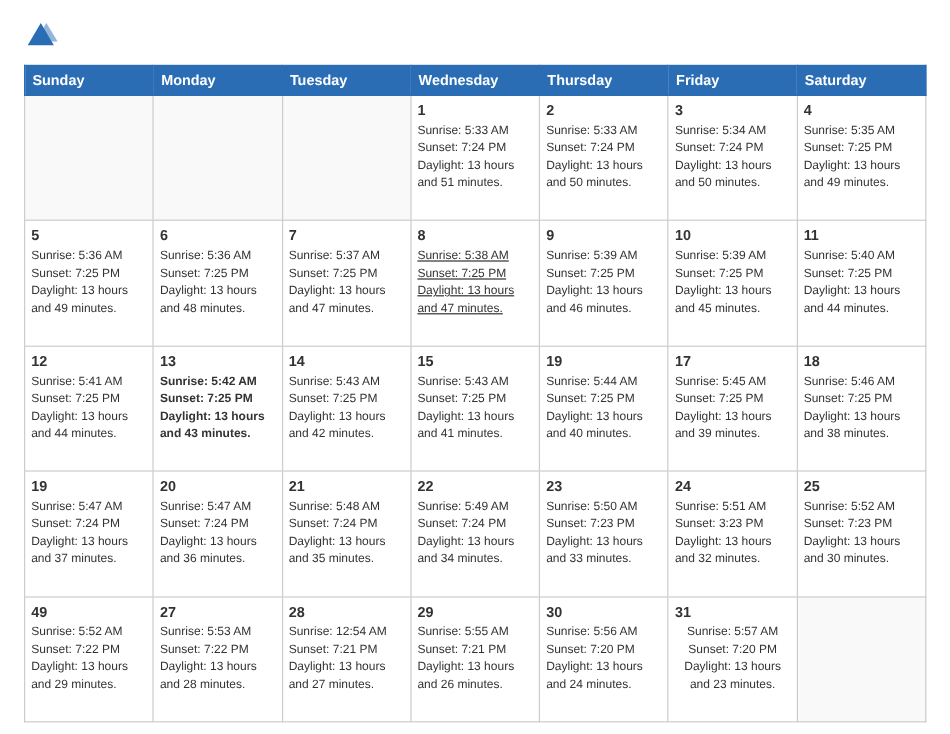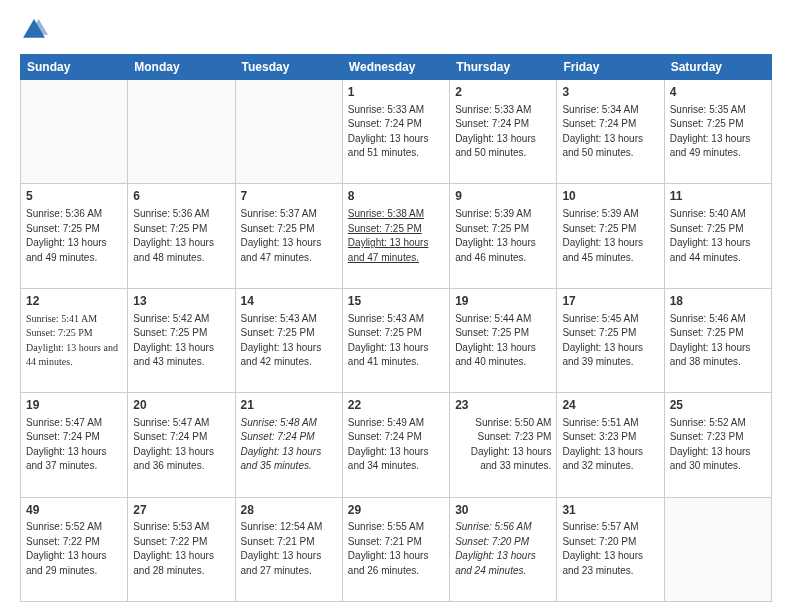--- a/index.html
+++ b/index.html
@@ -201,27 +201,27 @@
           <td>
             <span class="day-num">11</span>
             <div class="day-info" style="white-space: pre-line;">Sunrise: 5:40 AM
 Sunset: 7:25 PM
 Daylight: 13 hours and 44 minutes.</div>
           </td>
         </tr>
         <tr class="week-row">
           <td>
             <span class="day-num">12</span>
-            <div class="day-info" style="white-space: pre-line; font-family: Liberation Serif, serif;">Sunrise: 5:41 AM
+            <div class="day-info" style="white-space: pre-line;">Sunrise: 5:41 AM
 Sunset: 7:25 PM
 Daylight: 13 hours and 44 minutes.</div>
           </td>
           <td>
             <span class="day-num">13</span>
-            <div class="day-info" style="white-space: pre-line;">Sunrise: 5:42 AM
+            <div class="day-info" style="white-space: pre-line; font-weight: bold;">Sunrise: 5:42 AM
 Sunset: 7:25 PM
 Daylight: 13 hours and 43 minutes.</div>
           </td>
           <td>
             <span class="day-num">14</span>
             <div class="day-info" style="white-space: pre-line;">Sunrise: 5:43 AM
 Sunset: 7:25 PM
 Daylight: 13 hours and 42 minutes.</div>
           </td>
           <td>
@@ -257,33 +257,33 @@
 Daylight: 13 hours and 37 minutes.</div>
           </td>
           <td>
             <span class="day-num">20</span>
             <div class="day-info" style="white-space: pre-line;">Sunrise: 5:47 AM
 Sunset: 7:24 PM
 Daylight: 13 hours and 36 minutes.</div>
           </td>
           <td>
             <span class="day-num">21</span>
-            <div class="day-info" style="white-space: pre-line; font-style: italic;">Sunrise: 5:48 AM
+            <div class="day-info" style="white-space: pre-line;">Sunrise: 5:48 AM
 Sunset: 7:24 PM
 Daylight: 13 hours and 35 minutes.</div>
           </td>
           <td>
             <span class="day-num">22</span>
             <div class="day-info" style="white-space: pre-line;">Sunrise: 5:49 AM
 Sunset: 7:24 PM
 Daylight: 13 hours and 34 minutes.</div>
           </td>
           <td>
             <span class="day-num">23</span>
-            <div class="day-info" style="white-space: pre-line; text-align: right;">Sunrise: 5:50 AM
+            <div class="day-info" style="white-space: pre-line;">Sunrise: 5:50 AM
 Sunset: 7:23 PM
 Daylight: 13 hours and 33 minutes.</div>
           </td>
           <td>
             <span class="day-num">24</span>
             <div class="day-info" style="white-space: pre-line;">Sunrise: 5:51 AM
 Sunset: 3:23 PM
 Daylight: 13 hours and 32 minutes.</div>
           </td>
           <td>
@@ -313,27 +313,27 @@
 Daylight: 13 hours and 27 minutes.</div>
           </td>
           <td>
             <span class="day-num">29</span>
             <div class="day-info" style="white-space: pre-line;">Sunrise: 5:55 AM
 Sunset: 7:21 PM
 Daylight: 13 hours and 26 minutes.</div>
           </td>
           <td>
             <span class="day-num">30</span>
-            <div class="day-info" style="white-space: pre-line; font-style: italic;">Sunrise: 5:56 AM
+            <div class="day-info" style="white-space: pre-line;">Sunrise: 5:56 AM
 Sunset: 7:20 PM
 Daylight: 13 hours and 24 minutes.</div>
           </td>
           <td>
             <span class="day-num">31</span>
-            <div class="day-info" style="white-space: pre-line;">Sunrise: 5:57 AM
+            <div class="day-info" style="white-space: pre-line; text-align: center;">Sunrise: 5:57 AM
 Sunset: 7:20 PM
 Daylight: 13 hours and 23 minutes.</div>
           </td>
           <td class="empty-cell"></td>
         </tr>
       </tbody>
   </table>
 </div>
 
 </body></html>

